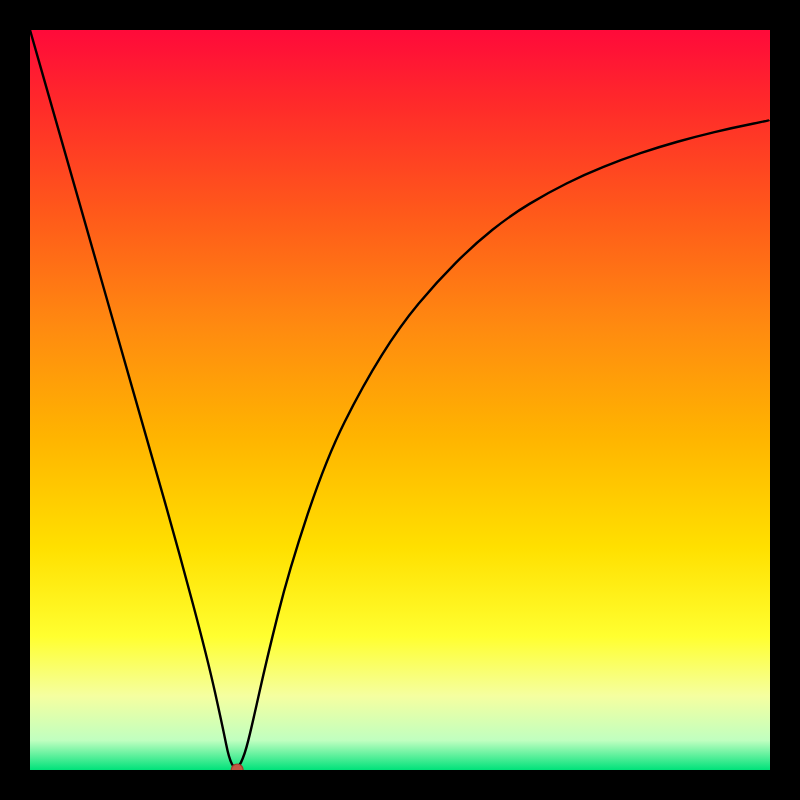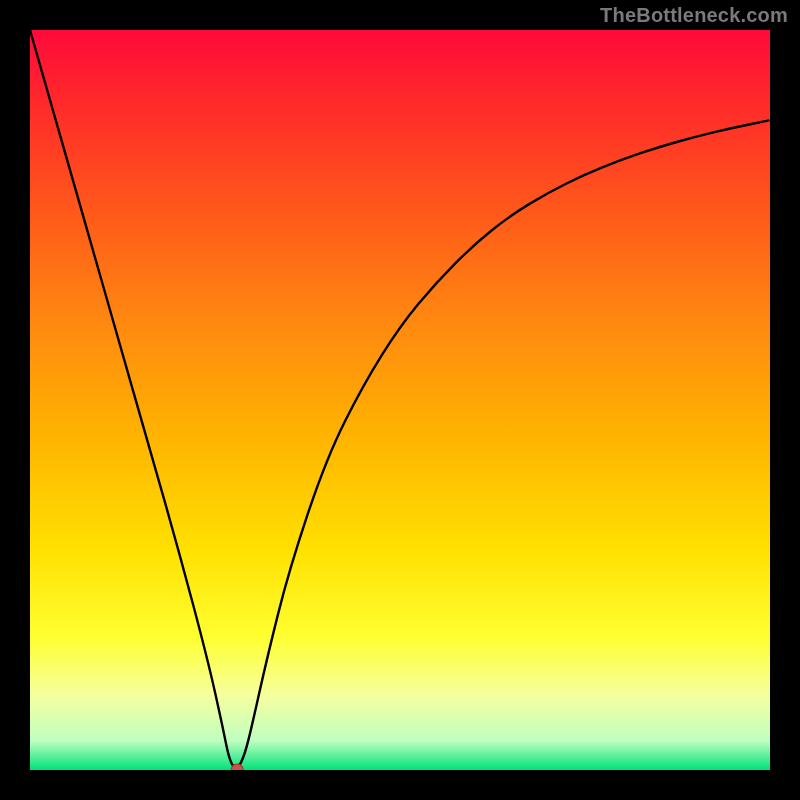--- a/index.html
+++ b/index.html
@@ -58,15 +58,14 @@
             <stop offset="96.0%" stop-color="#c0ffc0"></stop>
             <stop offset="100.0%" stop-color="#00e27a"></stop>
           </linearGradient>
       </defs>
       <rect id="bg-rect" x="0" y="0" width="740" height="740" fill="url(#bg-grad)"></rect>
       <path id="curve-path" fill="none" stroke-width="2.4" d="M 0.00 0.00 Q 0.00 0.00 14.80 51.80 Q 29.60 103.60 44.40 155.40 Q 59.20 207.20 74.00 259.00 Q 88.80 310.80 103.60 362.60 Q 118.40 414.40 133.20 466.20 Q 148.00 518.00 162.80 573.50 Q 177.60 629.00 185.00 662.30 Q 192.40 695.60 196.10 714.10 Q 199.80 732.60 203.50 736.30 Q 207.20 740.00 210.90 732.60 Q 214.60 725.20 218.30 710.40 Q 222.00 695.60 229.40 662.30 Q 236.80 629.00 247.90 584.60 Q 259.00 540.20 277.50 484.70 Q 296.00 429.20 314.50 392.20 Q 333.00 355.20 351.50 325.60 Q 370.00 296.00 388.50 273.80 Q 407.00 251.60 425.50 233.10 Q 444.00 214.60 462.50 199.80 Q 481.00 185.00 499.50 173.90 Q 518.00 162.80 536.50 153.55 Q 555.00 144.30 573.50 136.90 Q 592.00 129.50 610.50 123.21 Q 629.00 116.92 647.50 111.74 Q 666.00 106.56 684.50 102.12 Q 703.00 97.68 721.50 93.98 T 740.00 90.28" stroke="#000000"></path>
       <circle id="marker-dot" r="6" cx="207.20" cy="740.00" fill="#c15944" stroke="#a33b2a" stroke-width="1.2"></circle>
     </svg>
   </div>
 
-  <div class="watermark">TheBottleneck.com</div>
 
 </div>
 
 </body></html>

